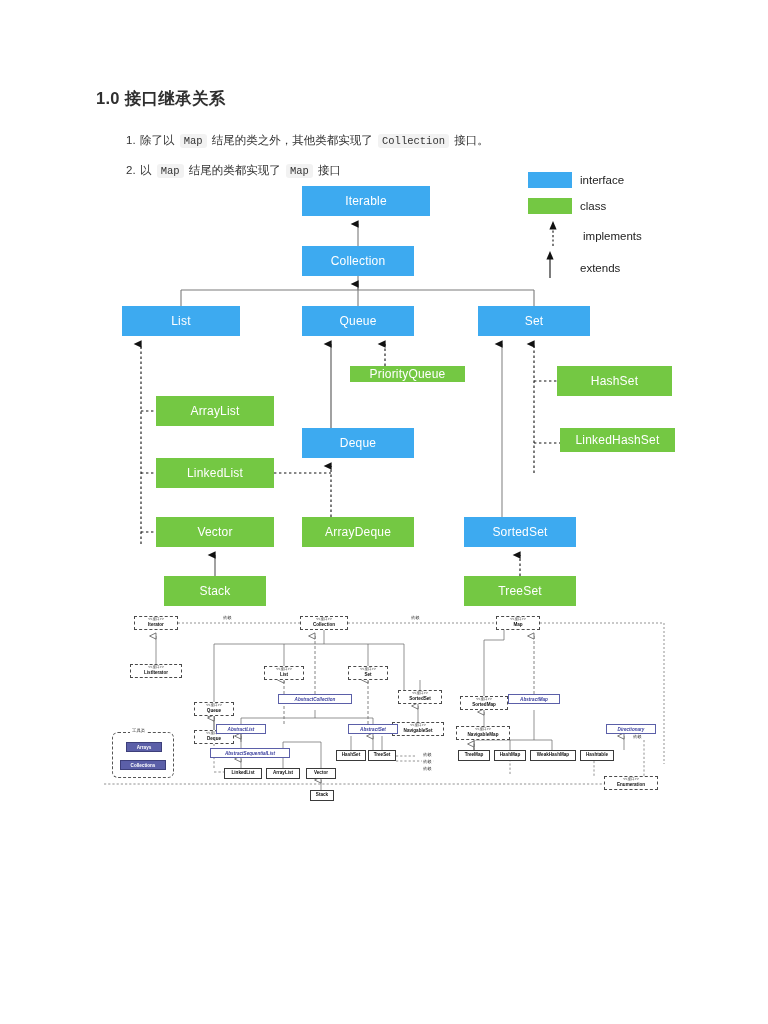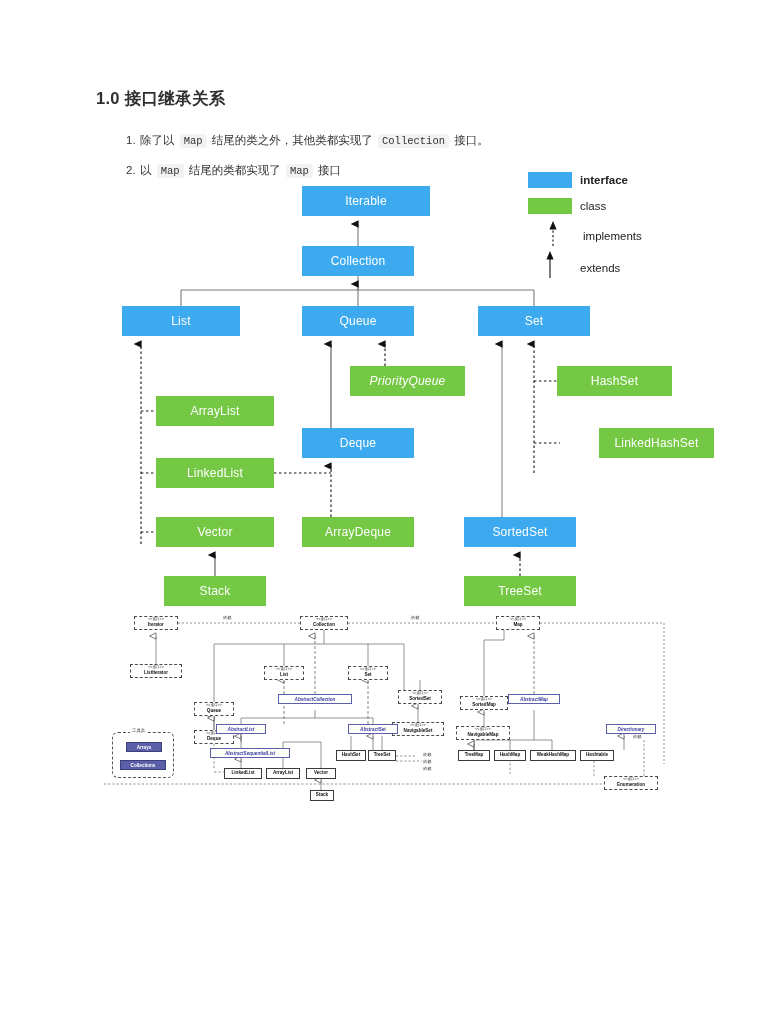--- a/index.html
+++ b/index.html
@@ -90,21 +90,21 @@
 <div class="page">
 
   <div class="h2">1.0 接口继承关系</div>
 
   <div class="olist" id="notes-list">
       <div class="li"><span class="num">1.</span><span>除了以 </span><code class="inl">Map</code><span> 结尾的类之外，其他类都实现了 </span><code class="inl">Collection</code><span> 接口。</span></div>
       <div class="li"><span class="num">2.</span><span>以 </span><code class="inl">Map</code><span> 结尾的类都实现了 </span><code class="inl">Map</code><span> 接口</span></div>
     </div>
 
   <div class="legend">
-    <div class="row" style="top:0px;left:0;width:150px;font-weight:bold;">
+    <div class="row" style="top:0px;left:0;width:150px;">
       <span class="lg-sw" style="background:#3DAAF0;"></span>
       <span class="lg-tx">interface</span>
     </div>
     <div class="row" style="top:26px;left:0;width:150px;">
       <span class="lg-sw" style="background:#74C843;"></span>
       <span class="lg-tx">class</span>
     </div>
     <div class="row" style="top:52px;left:3px;width:150px;">
       <svg class="lg-arrow" width="12" height="26" style="top:-4px;">
         <line x1="6" y1="26" x2="6" y2="9" stroke="#111" stroke-width="1.1" stroke-dasharray="2.2,2.2"></line>
@@ -169,25 +169,25 @@
         <line x1="534" y1="283" x2="560" y2="283"></line>
         <line x1="520" y1="416" x2="520" y2="395" marker-end="url(#ah)"></line>
       </g>
     </svg>
     <div id="d1-nodes">
         <div class="node iface" style="left: 302px; top: 26px; width: 128px; height: 30px;">Iterable</div>
         <div class="node iface" style="left: 302px; top: 86px; width: 112px; height: 30px;">Collection</div>
         <div class="node iface" style="left: 122px; top: 146px; width: 118px; height: 30px;">List</div>
         <div class="node iface" style="left: 302px; top: 146px; width: 112px; height: 30px;">Queue</div>
         <div class="node iface" style="left: 478px; top: 146px; width: 112px; height: 30px;">Set</div>
-        <div class="node cls" style="left: 350px; top: 206px; width: 115px; height: 30px; font-style: italic;">PriorityQueue</div>
+        <div class="node cls" style="left: 350px; top: 206px; width: 115px; height: 16px;">PriorityQueue</div>
         <div class="node cls" style="left: 557px; top: 206px; width: 115px; height: 30px;">HashSet</div>
         <div class="node cls" style="left: 156px; top: 236px; width: 118px; height: 30px;">ArrayList</div>
         <div class="node iface" style="left: 302px; top: 268px; width: 112px; height: 30px;">Deque</div>
-        <div class="node cls" style="left: 560px; top: 268px; width: 115px; height: 30px; margin-left: 39px;">LinkedHashSet</div>
+        <div class="node cls" style="left: 560px; top: 268px; width: 115px; height: 24px;">LinkedHashSet</div>
         <div class="node cls" style="left: 156px; top: 298px; width: 118px; height: 30px;">LinkedList</div>
         <div class="node cls" style="left: 156px; top: 357px; width: 118px; height: 30px;">Vector</div>
         <div class="node cls" style="left: 302px; top: 357px; width: 112px; height: 30px;">ArrayDeque</div>
         <div class="node iface" style="left: 464px; top: 357px; width: 112px; height: 30px;">SortedSet</div>
         <div class="node cls" style="left: 164px; top: 416px; width: 102px; height: 30px;">Stack</div>
         <div class="node cls" style="left: 464px; top: 416px; width: 112px; height: 30px;">TreeSet</div>
       </div>
   </div>
 
   <div class="diag2">

